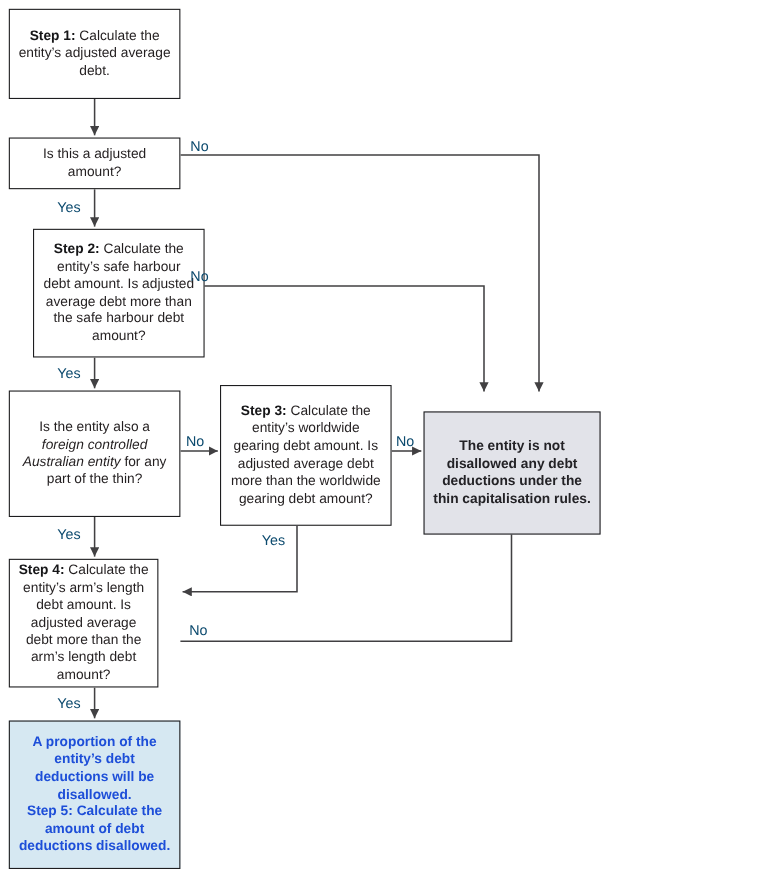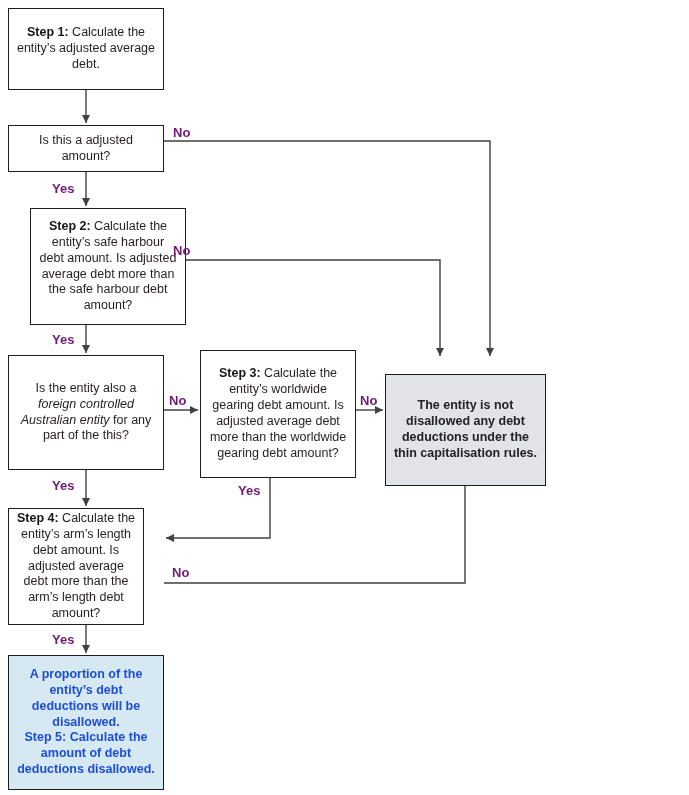--- a/index.html
+++ b/index.html
@@ -32,23 +32,23 @@
     font-size:12.5px;
     line-height:1.27;
     color:#231f20;
   }
   .box p{margin:0;}
   .box b{color:#161618;}
   .gray{background:#e2e3e9;font-weight:bold;color:#232226;margin-top:16px;}
   .blue{background:#d6e8f2;font-weight:bold;color:#1d4ed8;}
   .lbl{
     position:absolute;
-    font-weight:bold;
+    font-weight:normal;
     font-size:13px;
-    color:#701a75;
+    color:#0c4a6e;
     white-space:nowrap;
   }
   
   .b1{left:8px;  top:8px;   width:156px; height:82px;}
   .b2{left:8px;  top:125px; width:156px; height:47px;}
   .b3{left:8px;  top:208px; width:156px; height:117px;margin-left:22px;}
   .b4{left:8px;  top:355px; width:156px; height:115px;}
   .b5{left:200px;top:350px; width:156px; height:128px;}
   .b6{left:385px;top:358px; width:161px; height:112px;}
   .b7{left:8px;  top:508px; width:136px; height:117px;}
@@ -97,21 +97,21 @@
 
   <div class="box b2">
     <p>Is this a adjusted amount?</p>
   </div>
 
   <div class="box b3">
     <p><b>Step 2:</b><span> Calculate the entity’s safe harbour debt amount. Is adjusted average debt more than the safe harbour debt amount?</span></p>
   </div>
 
   <div class="box b4">
-    <p><span>Is the entity also a </span><i>foreign controlled Australian entity</i><span> for any part of the this?</span></p>
+    <p><span>Is the entity also a </span><i>foreign controlled Australian entity</i><span> for any part of the thin?</span></p>
   </div>
 
   <div class="box b5">
     <p><b>Step 3:</b><span> Calculate the entity’s worldwide gearing debt amount. Is adjusted average debt more than the worldwide gearing debt amount?</span></p>
   </div>
 
   <div class="box b6 gray">
     <p>The entity is not disallowed any debt deductions under the thin capitalisation rules.</p>
   </div>
 

